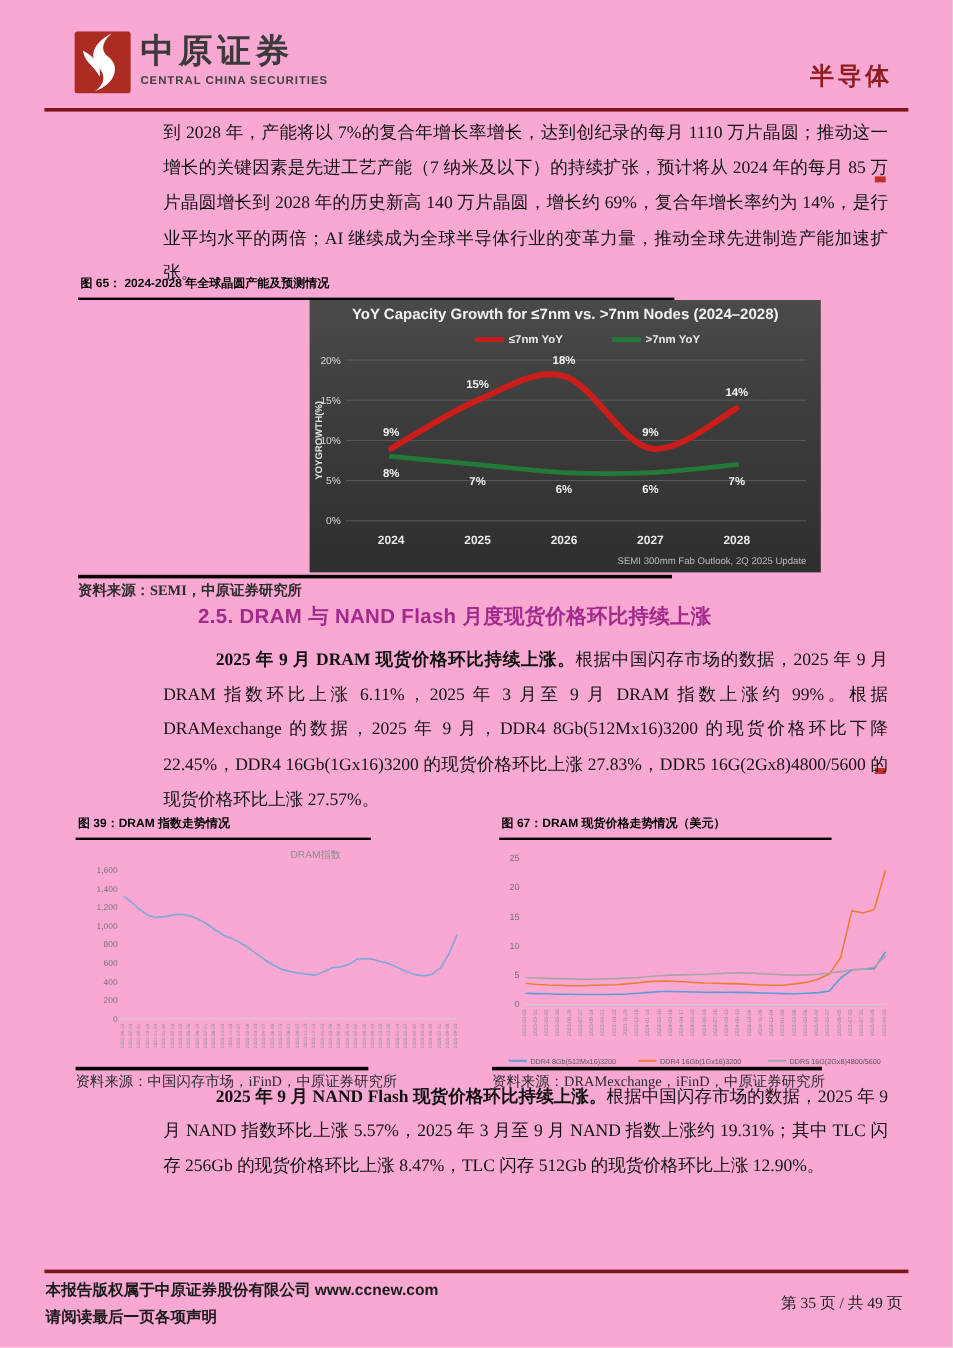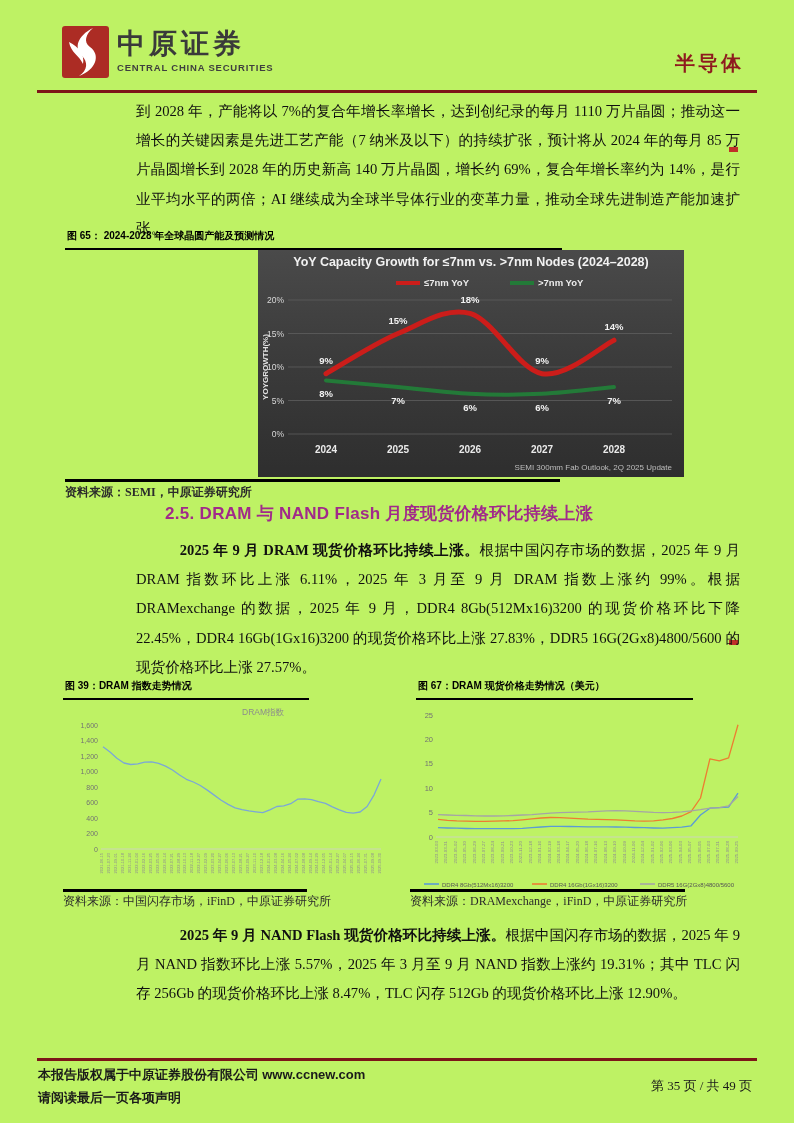--- a/index.html
+++ b/index.html
@@ -1,31 +1,31 @@
 <!DOCTYPE html>
 <html><head>
 <meta charset="utf-8">
 <style>
   html,body{margin:0;padding:0;background:#e8e8e8;}
-  .page{position:relative;width:794px;height:1123px;margin:0 auto;background:#bef264;
+  .page{position:relative;width:794px;height:1123px;margin:0 auto;background:#f9a8d4;
         font-family:"Liberation Serif","DejaVu Serif",serif;color:#111;overflow:hidden;}
   .abs{position:absolute;}
   
   .logo-box{left:62px;top:26px;width:47px;height:52px;}
   .brand{left:117px;top:29px;}
   .brand-cn{font-size:28px;font-weight:bold;color:#3a3a3a;letter-spacing:4px;line-height:30px;}
   .brand-en{font-size:9.5px;font-weight:bold;color:#3f3f3f;letter-spacing:0.8px;
             font-family:"Liberation Sans",sans-serif;margin-top:3px;}
   .doc-cat{right:50px;top:50px;font-size:20px;font-weight:bold;color:#8e1b1e;letter-spacing:3px;}
   .header-rule{left:37px;top:90px;width:720px;height:3px;background:#7d1618;}
   
   .para{left:136px;width:604px;font-size:14.6px;line-height:29.2px;text-align:justify;color:#101010;}
   .p1{top:97px;}
   .p2{top:536px;text-indent:3em;}
-  .p3{top:921px;text-indent:3em;}
+  .p3{top:900px;text-indent:3em;}
   .b{font-weight:bold;}
   
   .fig-cap{font-family:"Liberation Sans","DejaVu Sans",sans-serif;font-weight:bold;font-size:10px;
            color:#000;padding:0 0 5px 2px;border-bottom:2.5px solid #000;}
   .cap65{left:65px;top:229px;width:495px;}
   .cap66{left:63px;top:679px;width:244px;}
   .cap67{left:416px;top:679px;width:275px;}
   .fig65-chart{left:258px;top:250px;width:426px;height:227px;
                background:linear-gradient(180deg,#4a4a4a 0%,#3c3c3c 45%,#2e2e2e 100%);}
   .src-rule{height:2.5px;background:#000;}

